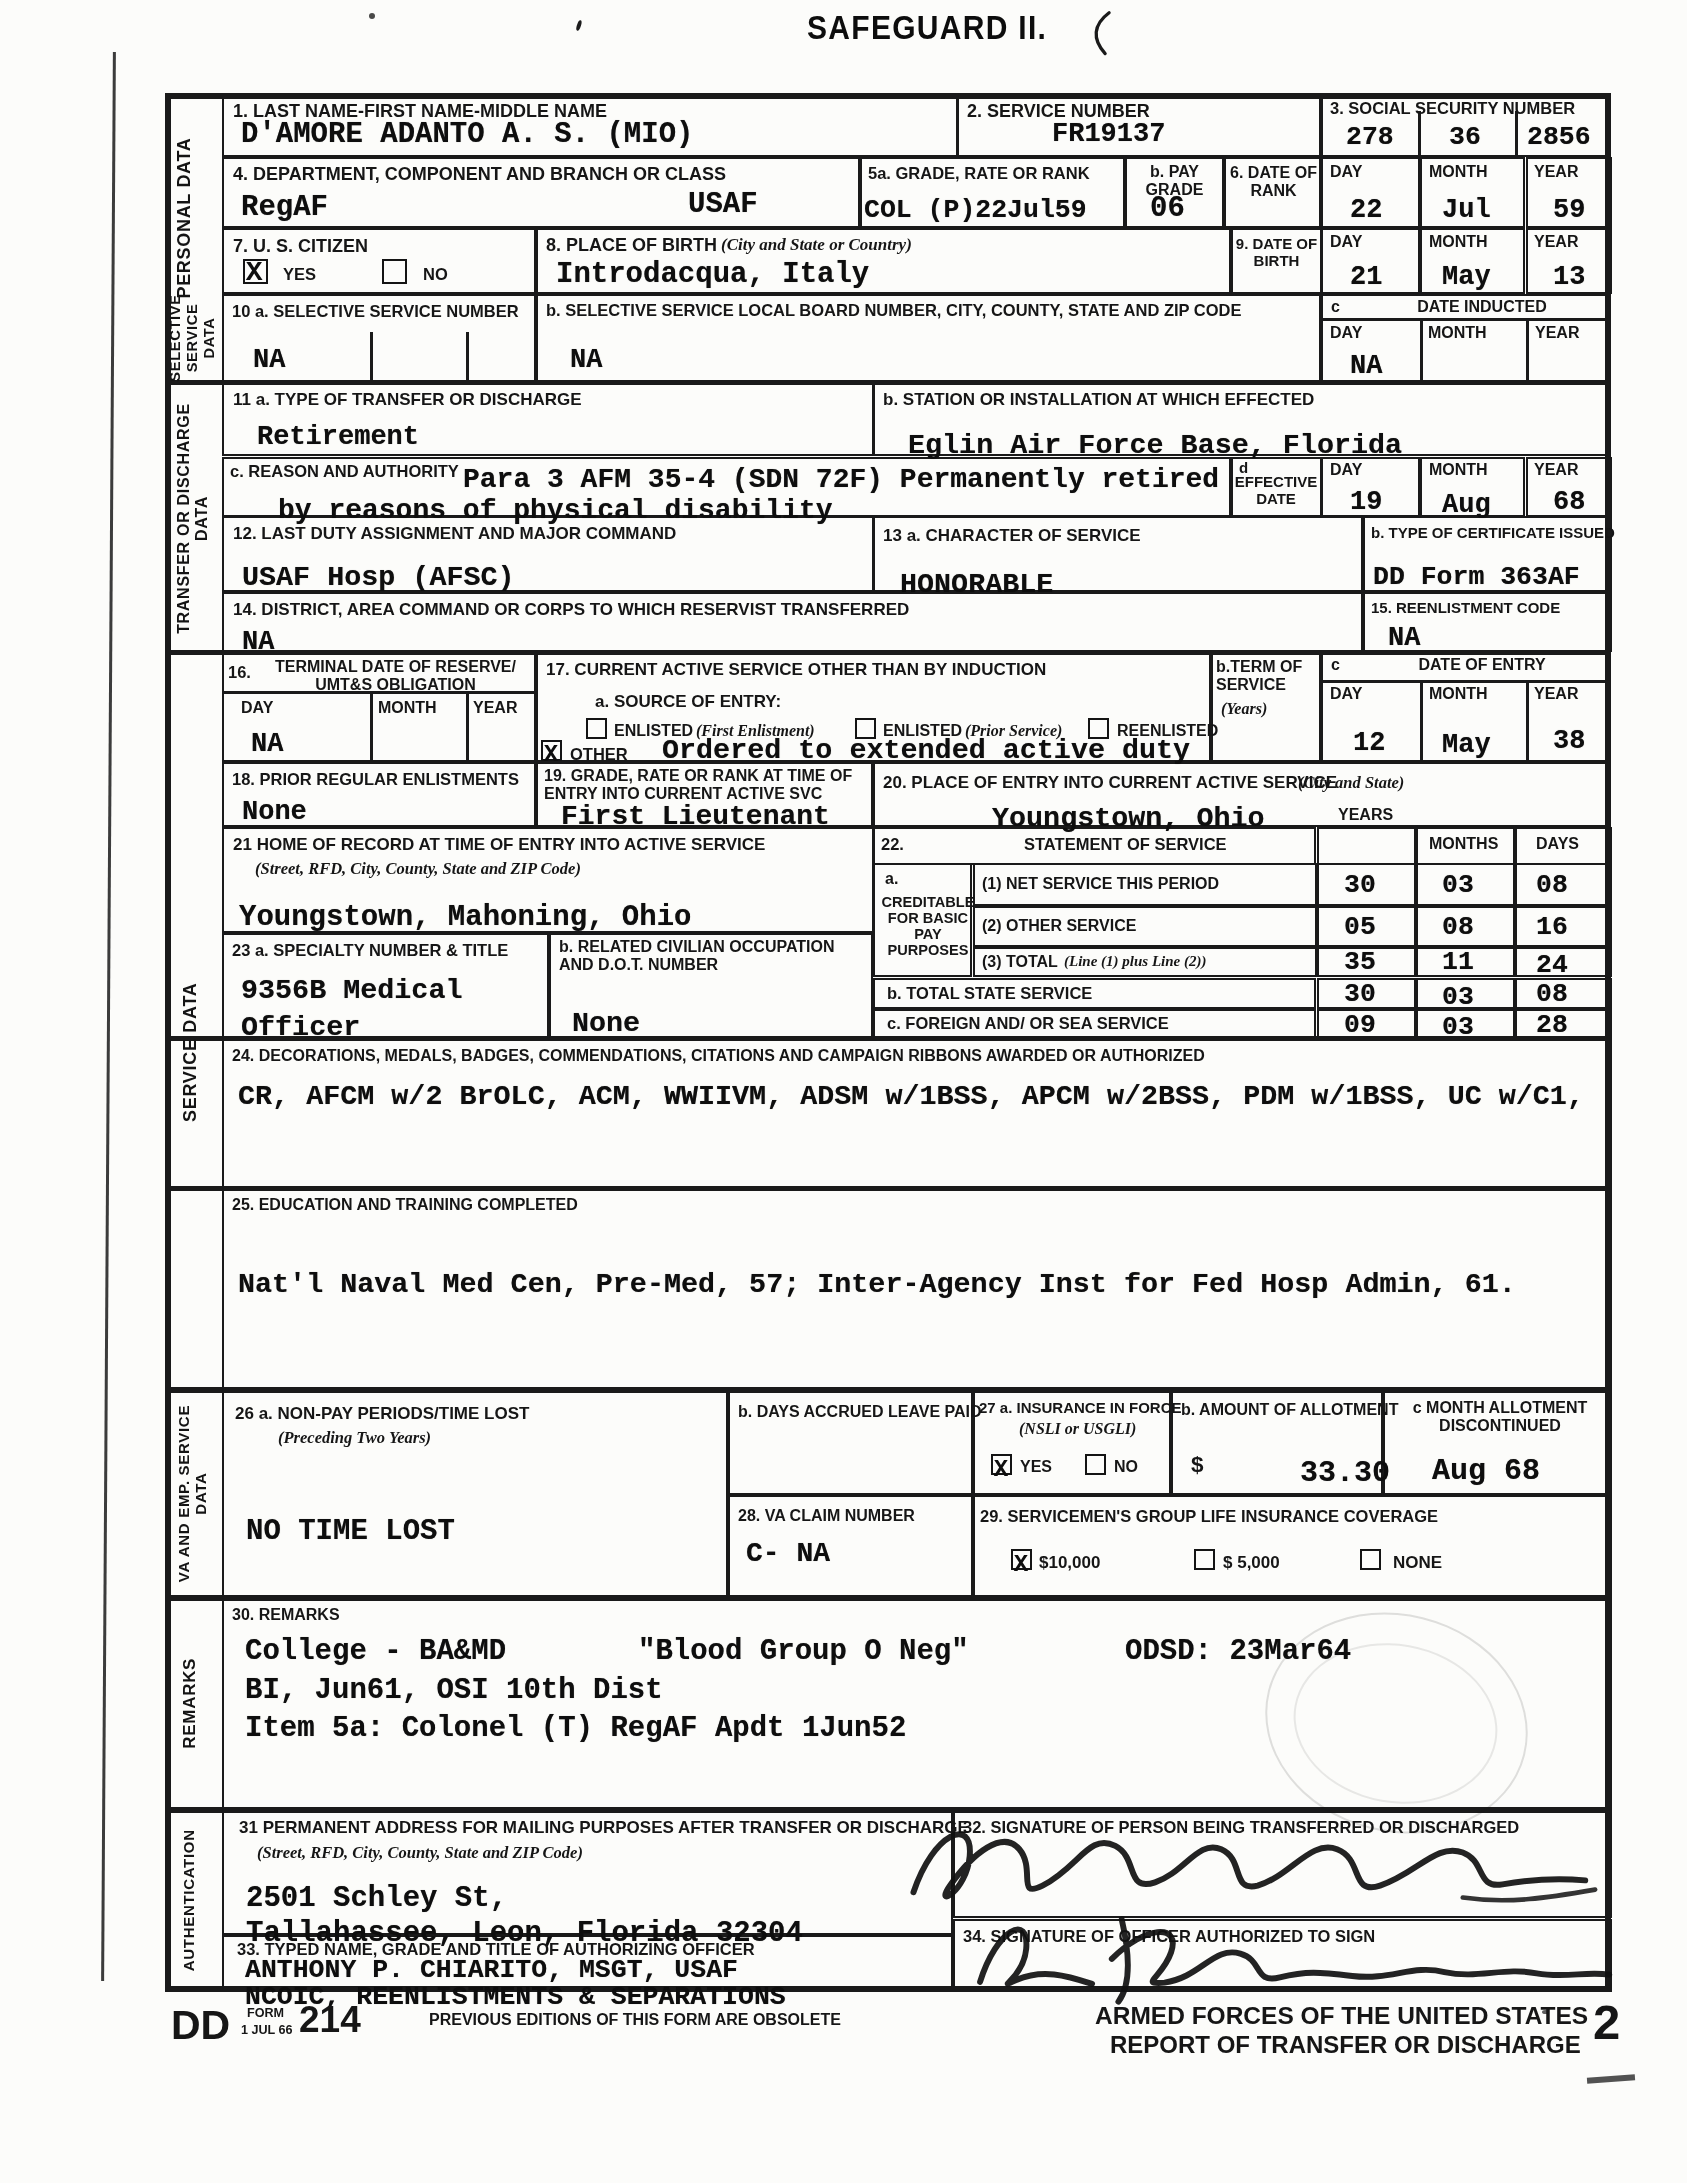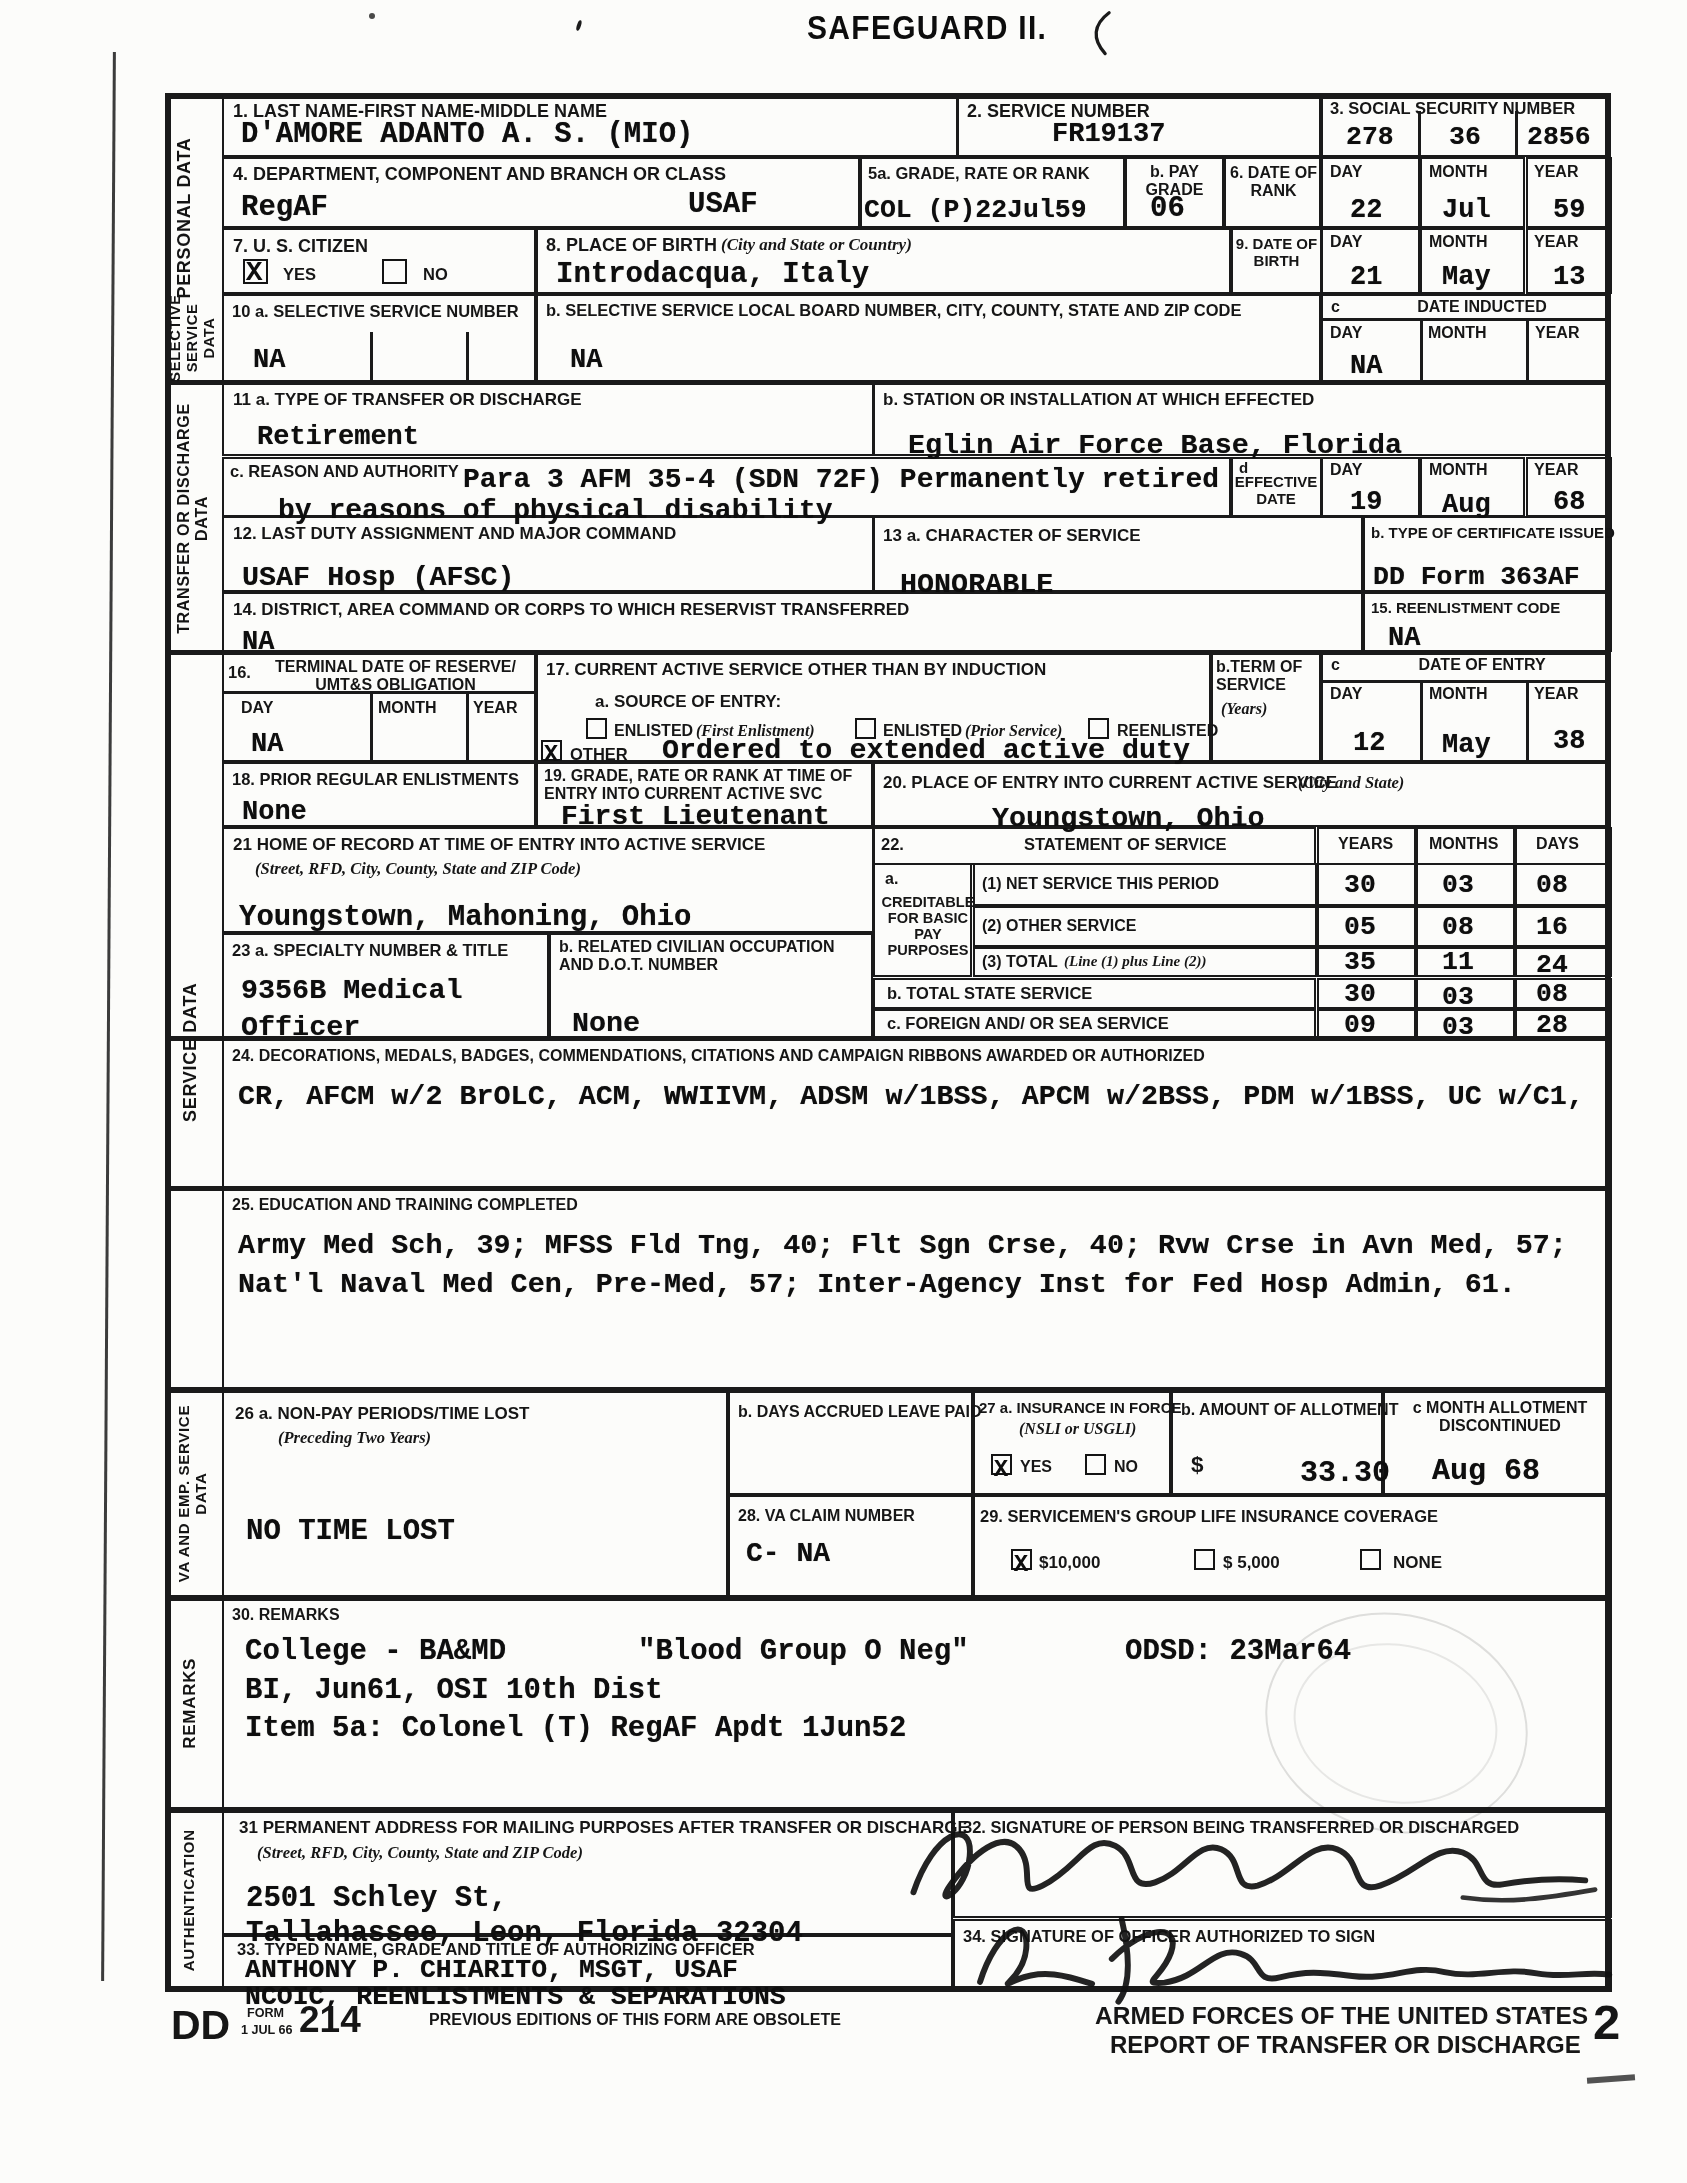--- a/index.html
+++ b/index.html
@@ -279,21 +279,21 @@
   <div class="T" style="left:561px;top:801px;font-size:28px">First Lieutenant</div>
   <div class="L" style="left:883px;top:773px;font-size:17px">20. PLACE OF ENTRY INTO CURRENT ACTIVE SERVICE</div>
   <div class="L I" style="left:1298px;top:773px;font-size:16.5px">(City and State)</div>
   <div class="T" style="left:992px;top:802px;font-size:28.4px">Youngstown, Ohio</div>
 
   <div class="L" style="left:233px;top:835px;font-size:17px">21  HOME OF RECORD AT TIME OF ENTRY INTO ACTIVE SERVICE</div>
   <div class="L I" style="left:255px;top:859px;font-size:16.5px">(Street, RFD, City, County, State and ZIP Code)</div>
   <div class="T" style="left:239px;top:901px;font-size:29px">Youngstown, Mahoning, Ohio</div>
   <div class="L" style="left:881px;top:835px;font-size:16.5px">22.</div>
   <div class="L" style="left:1024px;top:835px;font-size:16.5px">STATEMENT OF SERVICE</div>
-  <div class="L" style="left:1338px;top:835px;font-size:16px">YEARS</div>
+  <div class="L" style="left:1338px;top:806px;font-size:16px">YEARS</div>
   <div class="L" style="left:1429px;top:835px;font-size:16px">MONTHS</div>
   <div class="L" style="left:1536px;top:835px;font-size:16px">DAYS</div>
   <div class="L" style="left:885px;top:870px;font-size:16px">a.</div>
   <div class="L W" style="left:876px;top:894px;width:104px;font-size:14.6px">CREDITABLE FOR BASIC PAY PURPOSES</div>
   <div class="L" style="left:982px;top:875px;font-size:16px">(1) NET SERVICE THIS PERIOD</div>
   <div class="T" style="left:1344px;top:870px;font-size:26.5px">30</div>
   <div class="T" style="left:1442px;top:870px;font-size:26.5px">03</div>
   <div class="T" style="left:1536px;top:870px;font-size:26.5px">08</div>
   <div class="L" style="left:982px;top:917px;font-size:16px">(2) OTHER SERVICE</div>
   <div class="T" style="left:1344px;top:912px;font-size:26.5px">05</div>
@@ -315,21 +315,20 @@
 
   <div class="L" style="left:232px;top:941px;font-size:16.5px">23 a. SPECIALTY NUMBER &amp; TITLE</div>
   <div class="T" style="left:241px;top:974px;font-size:28.4px">9356B  Medical</div>
   <div class="T" style="left:241px;top:1011px;font-size:28.4px">Officer</div>
   <div class="L W" style="left:559px;top:938px;width:304px;font-size:16px;text-align:left">b.  RELATED CIVILIAN OCCUPATION AND D.O.T. NUMBER</div>
   <div class="T" style="left:572px;top:1007px;font-size:28.4px">None</div>
 
   <div class="L" style="left:232px;top:1047px;font-size:16px">24.  DECORATIONS, MEDALS, BADGES, COMMENDATIONS, CITATIONS AND CAMPAIGN RIBBONS AWARDED OR AUTHORIZED</div>
   <div class="T" style="left:238px;top:1080px;font-size:28.4px">CR, AFCM w/2 BrOLC, ACM, WWIIVM, ADSM w/1BSS, APCM w/2BSS, PDM w/1BSS, UC w/C1,</div>
   <div class="L" style="left:232px;top:1196px;font-size:16px">25.  EDUCATION AND TRAINING COMPLETED</div>
-  <div class="T" style="left:238px;top:1229px;font-size:28.4px">Army Med Sch, 39; MFSS Fld Tng, 40; Flt Sgn Crse, 40; Rvw Crse in Avn Med, 57;</div>
   <div class="T" style="left:238px;top:1268px;font-size:28.4px">Nat'l Naval Med Cen, Pre-Med, 57; Inter-Agency Inst for Fed Hosp Admin, 61.</div>
 
   <div class="L" style="left:235px;top:1404px;font-size:17px">26 a.  NON-PAY PERIODS/TIME LOST</div>
   <div class="L I" style="left:278px;top:1428px;font-size:16.5px">(Preceding Two Years)</div>
   <div class="T" style="left:246px;top:1515px;font-size:29px">NO TIME LOST</div>
   <div class="L" style="left:738px;top:1403px;font-size:16px">b.  DAYS ACCRUED LEAVE PAID</div>
   <div class="L" style="left:979px;top:1399px;font-size:15px">27 a. INSURANCE IN FORCE</div>
   <div class="L I" style="left:1019px;top:1420px;font-size:16px">(NSLI or USGLI)</div>
   <div class="CBs" style="left:991px;top:1454px">
       <span class="XM" style="font-size:24px;top:0">X</span>

